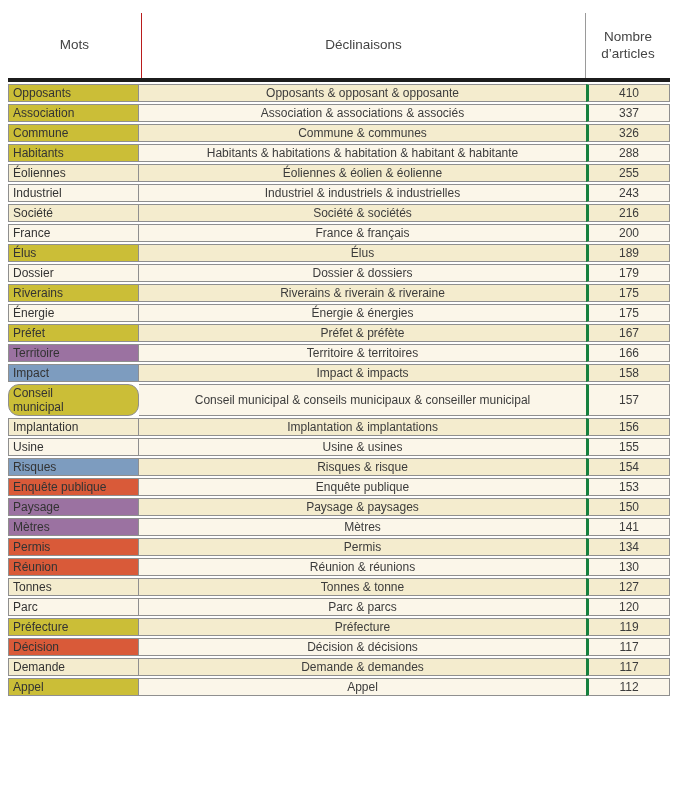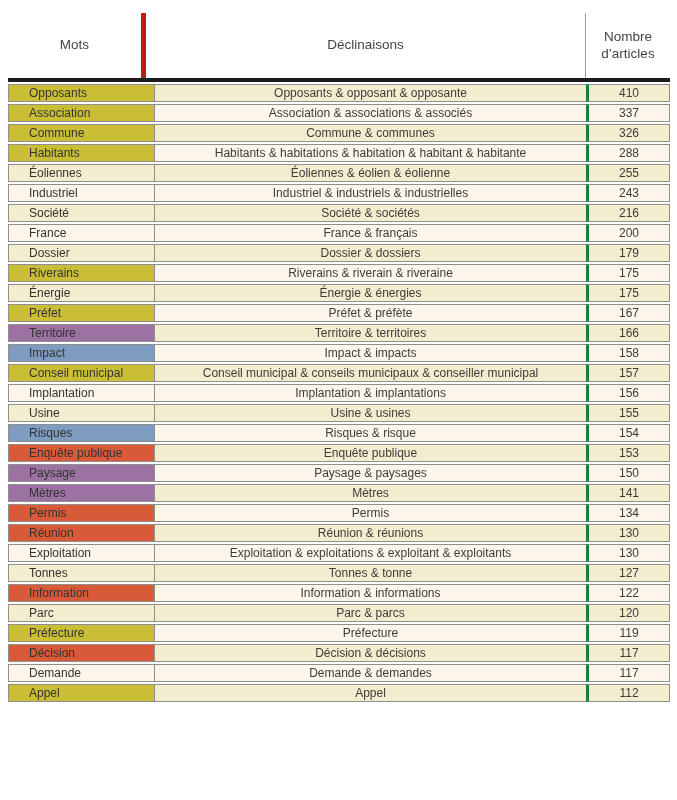--- a/index.html
+++ b/index.html
@@ -25,21 +25,21 @@
   .hcell {
     display: flex;
     align-items: center;
     justify-content: center;
     text-align: center;
     font-size: 13.5px;
     color: #444444;
     line-height: 1.25;
   }
   .h-words { width: 133px; }
-  .h-decl  { flex: 1; border-left: 5px solid #b91c1c; }
+  .h-decl  { flex: 1; border-left: 1px solid #b91c1c; }
   .h-count { width: 84px; border-left: 1px solid #9a9a9a; }
   .black-rule {
     height: 4px;
     background: #1c1c1c;
   }
   
   table {
     border-collapse: separate;
     border-spacing: 0 2px;
     width: 100%;
@@ -51,38 +51,38 @@
     font-size: 12px;
     line-height: 14px;
     height: 14px;
     padding: 1px 4px;
     text-align: center;
     overflow: hidden;
   }
   td.word {
     width: 121px;
     text-align: left;
-    padding-left: 20px;
+    padding-left: 4px;
     border-left: 1px solid #8f8f8f;
     border-right: 1px solid #8f8f8f;
     color: #333333;
   }
   td.count {
     width: 72px;
     border-left: 3px solid #15803d;
     border-right: 1px solid #8f8f8f;
   }
   tbody tr:nth-child(odd) td  { background: #f4ecce; }
   tbody tr:nth-child(even) td { background: #fbf6e9; }
   td.word[data-cat="olive"]  { background: var(--cat-olive,  #cbbe37); }
   td.word[data-cat="purple"] { background: var(--cat-purple, #9b72a1); }
   td.word[data-cat="blue"]   { background: var(--cat-blue,   #7d9cbf); }
   td.word[data-cat="red"]    { background: var(--cat-red,    #d95a39); }
   
-  tbody tr:nth-child(16) td.word { padding-right: 56px; }
+  tbody tr:nth-child(16) td.word { padding-right: 56px; border-radius: 11px; }
 </style>
 </head>
 <body>
 
 <div class="wrap">
 
   <div class="header">
     <div class="hcell h-words">Mots</div>
     <div class="hcell h-decl">Déclinaisons</div>
     <div class="hcell h-count">Nombre d’articles</div>
@@ -125,20 +125,25 @@
           <td class="word" data-cat="none">Société</td>
           <td class="decl">Société &amp; sociétés</td>
           <td class="count">216</td>
         </tr>
       <tr>
           <td class="word" data-cat="none">France</td>
           <td class="decl">France &amp; français</td>
           <td class="count">200</td>
         </tr>
       <tr>
+          <td class="word" data-cat="olive">Élus</td>
+          <td class="decl">Élus</td>
+          <td class="count">189</td>
+        </tr>
+      <tr>
           <td class="word" data-cat="none">Dossier</td>
           <td class="decl">Dossier &amp; dossiers</td>
           <td class="count">179</td>
         </tr>
       <tr>
           <td class="word" data-cat="olive">Riverains</td>
           <td class="decl">Riverains &amp; riverain &amp; riveraine</td>
           <td class="count">175</td>
         </tr>
       <tr>
@@ -200,35 +205,25 @@
           <td class="word" data-cat="red">Permis</td>
           <td class="decl">Permis</td>
           <td class="count">134</td>
         </tr>
       <tr>
           <td class="word" data-cat="red">Réunion</td>
           <td class="decl">Réunion &amp; réunions</td>
           <td class="count">130</td>
         </tr>
       <tr>
-          <td class="word" data-cat="none">Exploitation</td>
-          <td class="decl">Exploitation &amp; exploitations &amp; exploitant &amp; exploitants</td>
-          <td class="count">130</td>
-        </tr>
-      <tr>
           <td class="word" data-cat="none">Tonnes</td>
           <td class="decl">Tonnes &amp; tonne</td>
           <td class="count">127</td>
         </tr>
       <tr>
-          <td class="word" data-cat="red">Information</td>
-          <td class="decl">Information &amp; informations</td>
-          <td class="count">122</td>
-        </tr>
-      <tr>
           <td class="word" data-cat="none">Parc</td>
           <td class="decl">Parc &amp; parcs</td>
           <td class="count">120</td>
         </tr>
       <tr>
           <td class="word" data-cat="olive">Préfecture</td>
           <td class="decl">Préfecture</td>
           <td class="count">119</td>
         </tr>
       <tr>

